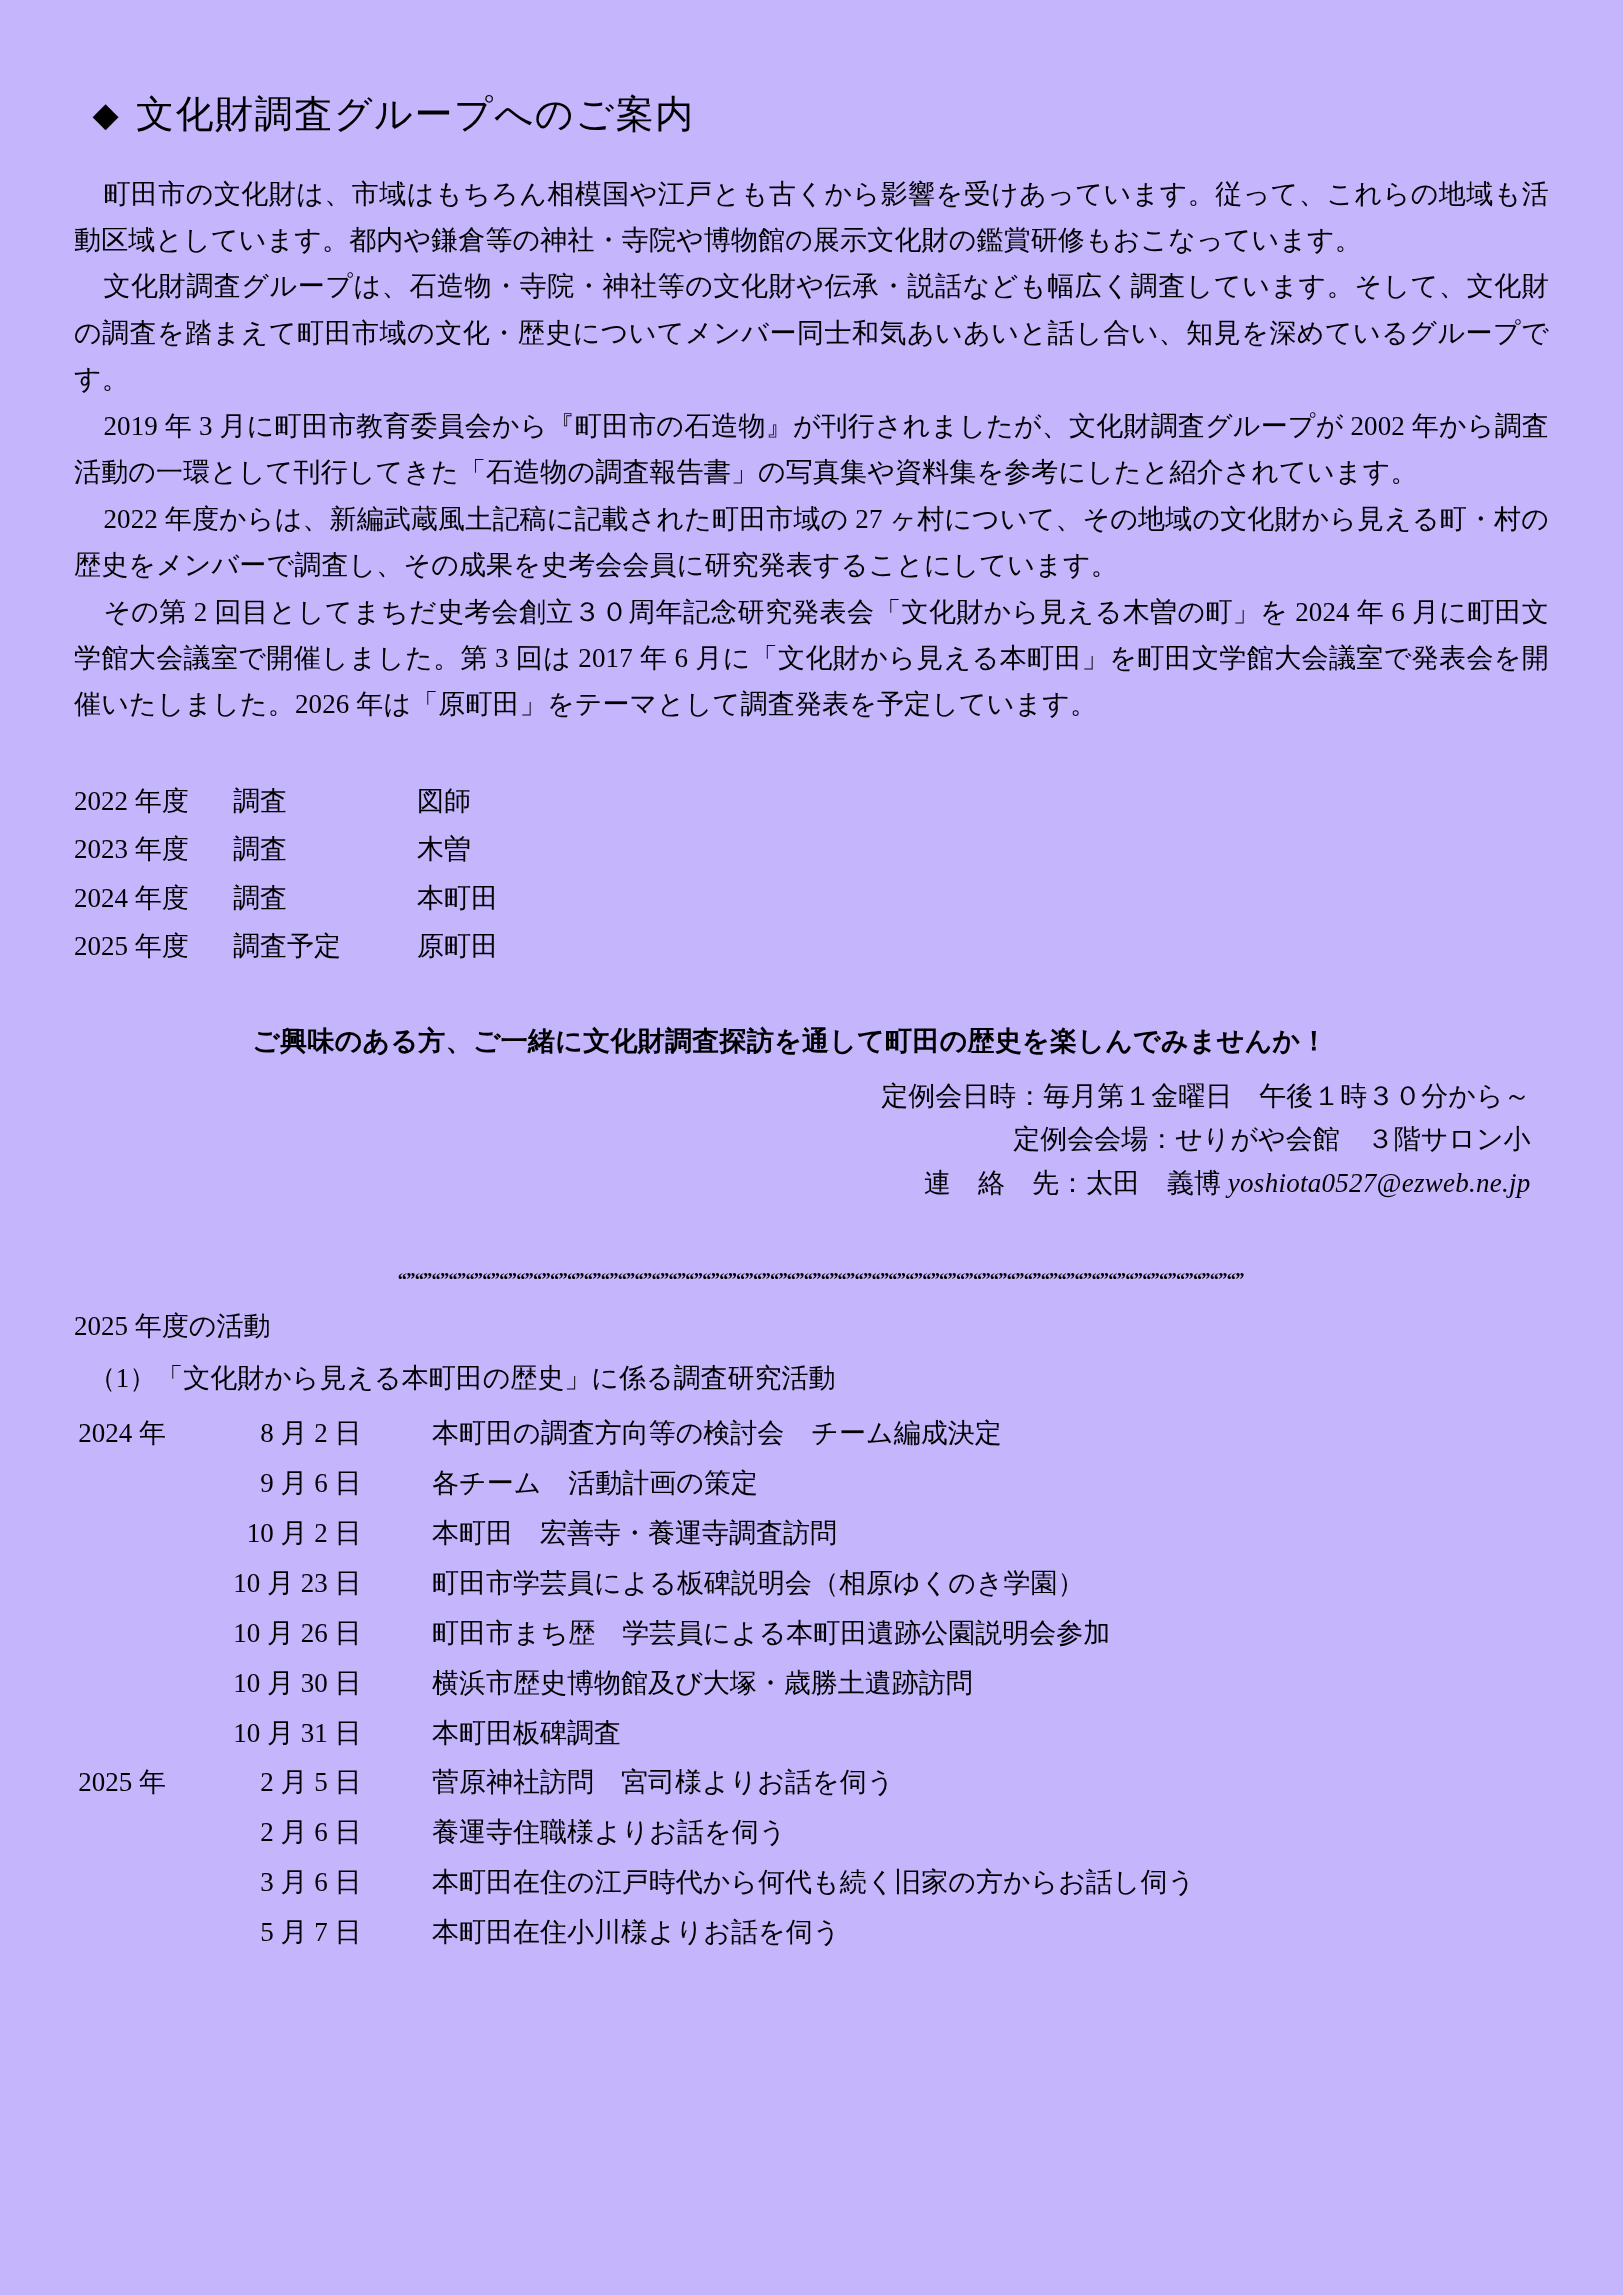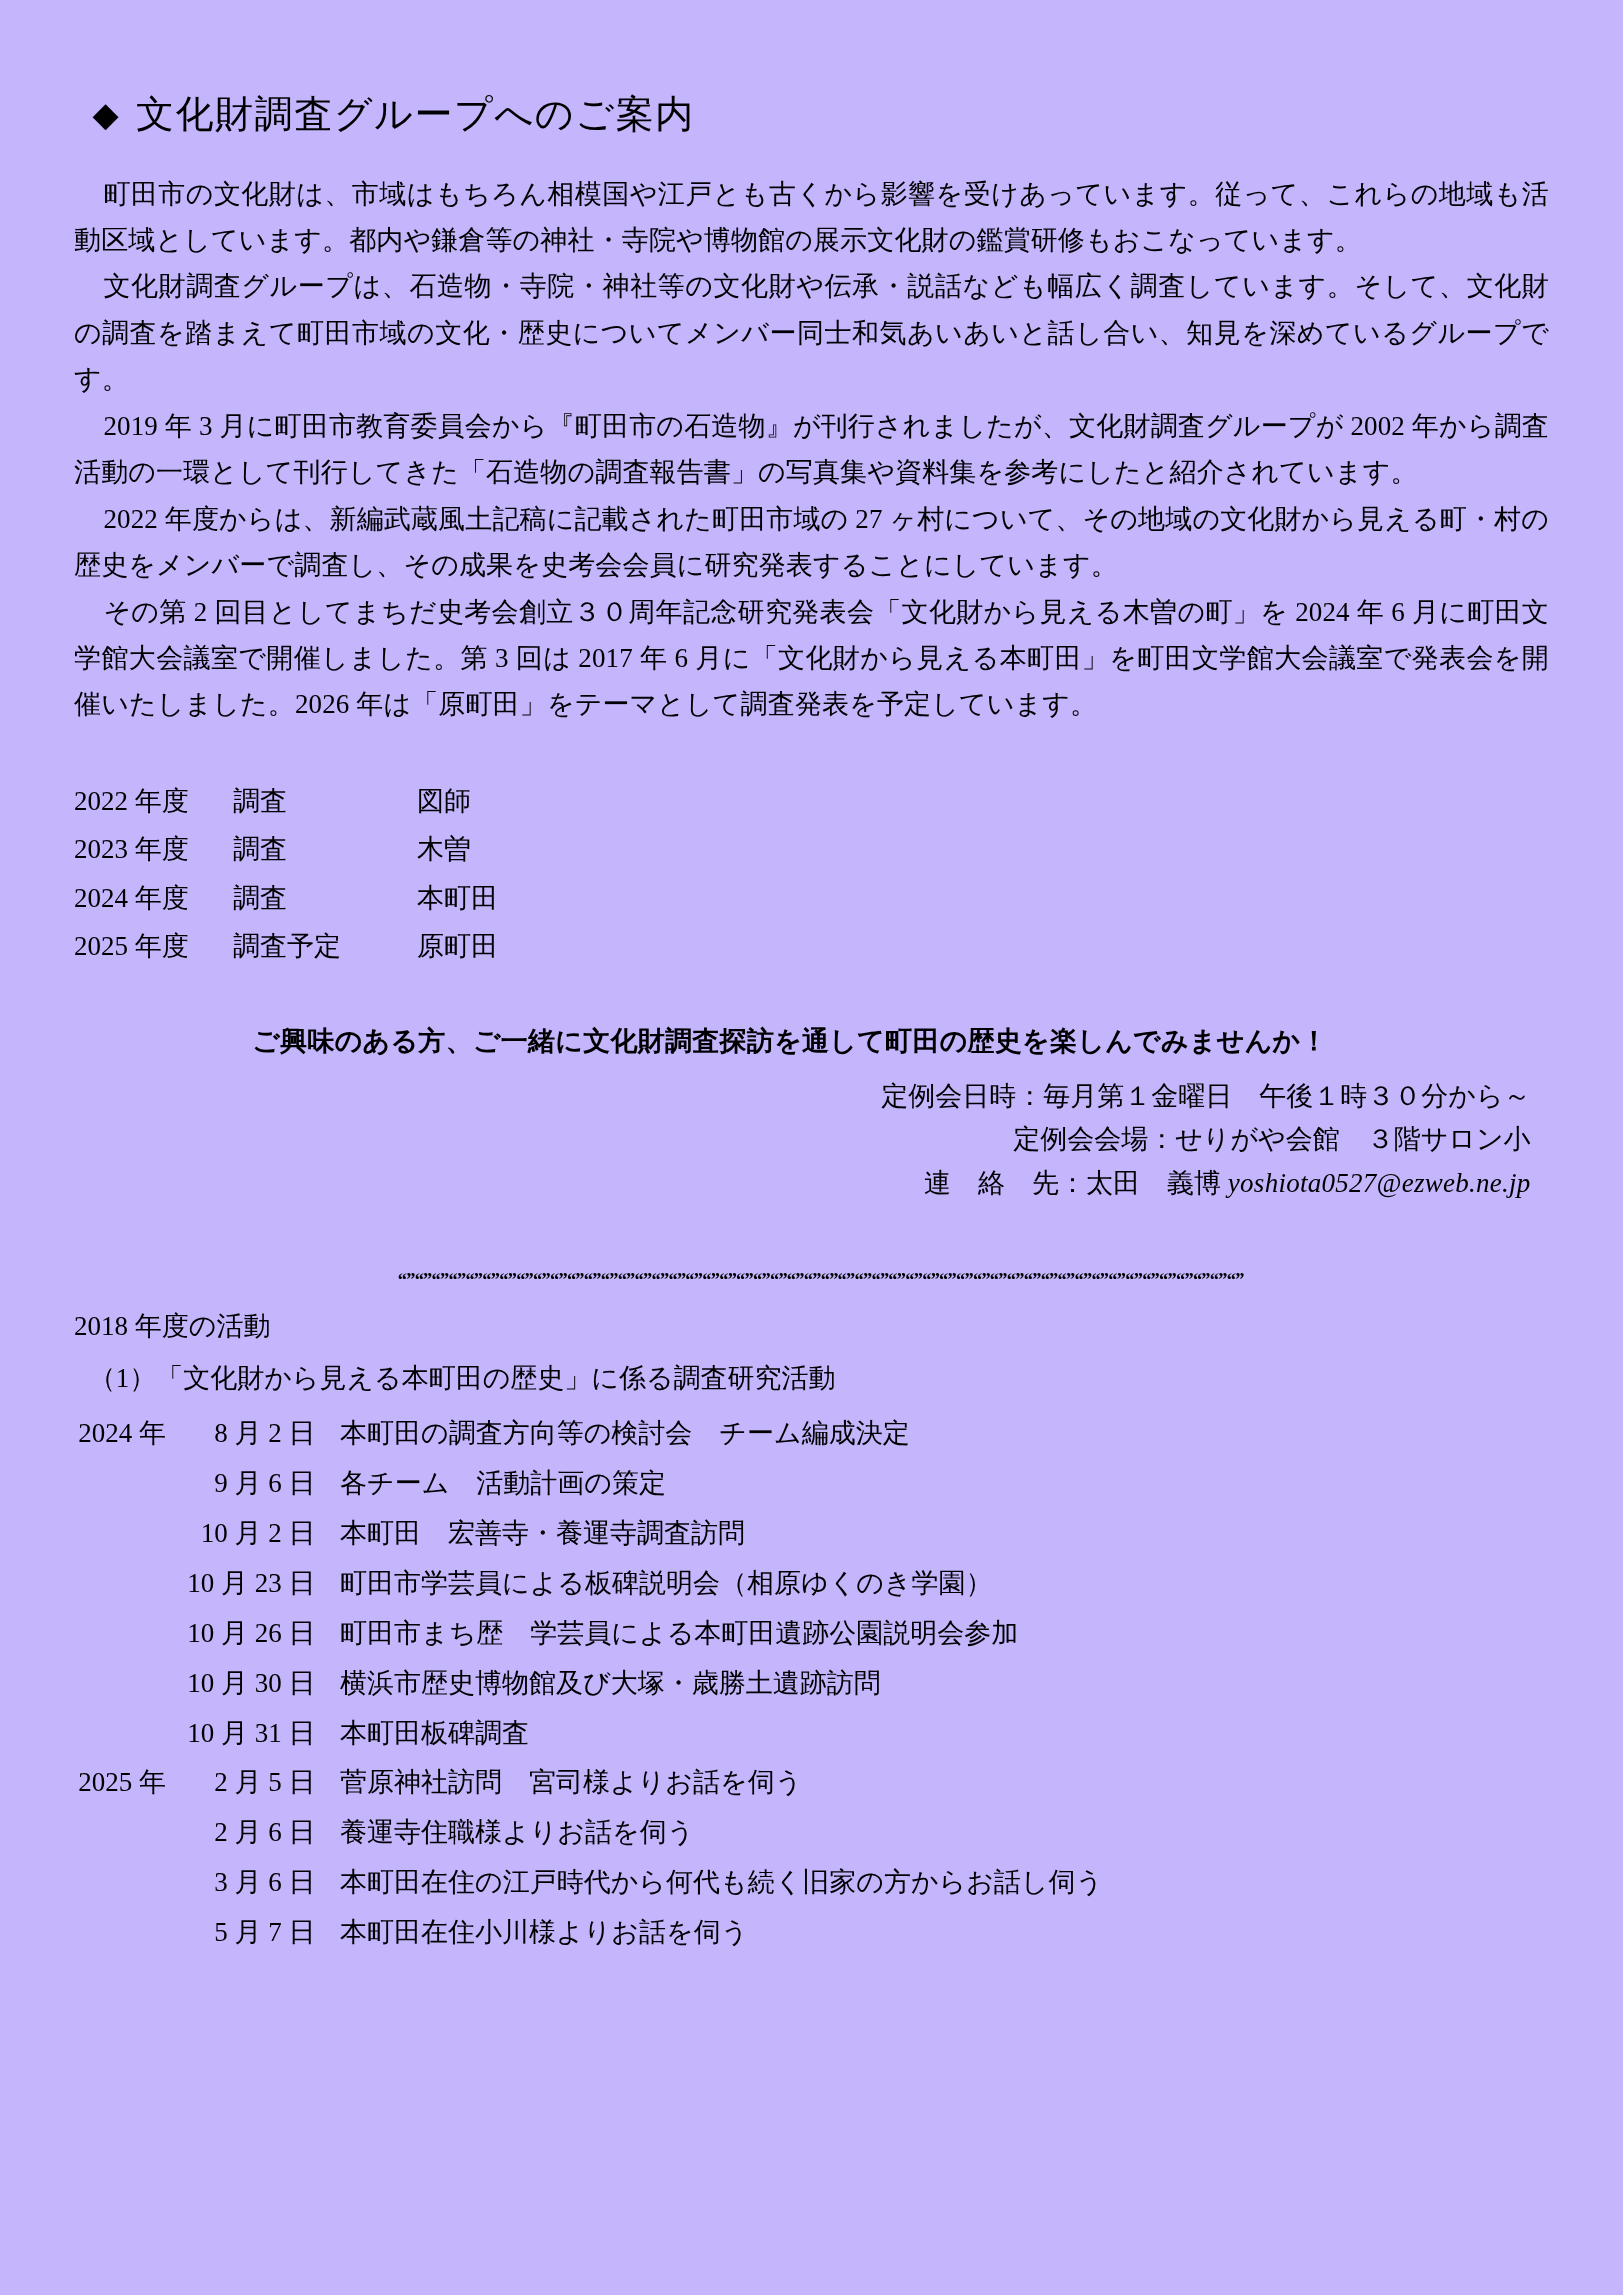--- a/index.html
+++ b/index.html
@@ -121,20 +121,21 @@
     padding: 0;
     list-style: none;
     font-size: 27px;
     line-height: 1.62;
   }
   .activity-list li {
     display: flex;
     align-items: flex-start;
     padding: 3.1px 0;
     white-space: nowrap;
+    gap: 46px;
   }
   .act-year {
     display: inline-block;
     width: 92px;
     text-align: right;
     flex: 0 0 auto;
   }
   .act-date {
     display: inline-block;
     width: 141px;
@@ -194,21 +195,21 @@
     <div class="row">定例会日時：毎月第１金曜日　午後１時３０分から～</div>
     <div class="row">定例会会場：せりがや会館　３階サロン小</div>
     <div class="row">
       <span>連　絡　先：太田　義博</span>
       <span class="email">yoshiota0527@ezweb.ne.jp</span>
     </div>
   </div>
 
   <div class="divider">“”“”“”“”“”“”“”“”“”“”“”“”“”“”“”“”“”“”“”“”“”“”“”“”“”“”“”“”“”“”“”“”“”“”“”“”“”“”“”“”“”“”“”“”“”“”“”“”“”“”</div>
 
-  <p class="activity-heading">2018 年度の活動</p>
+  <p class="activity-heading">2025 年度の活動</p>
   <p class="activity-sub">（1）「文化財から見える本町田の歴史」に係る調査研究活動</p>
 
   <ul class="activity-list">
     <li>
       <span class="act-year">2024 年</span>
       <span class="act-date">8 月  2 日</span>
       <span class="act-text">本町田の調査方向等の検討会　チーム編成決定</span>
     </li>
     <li>
       <span class="act-year"></span>

